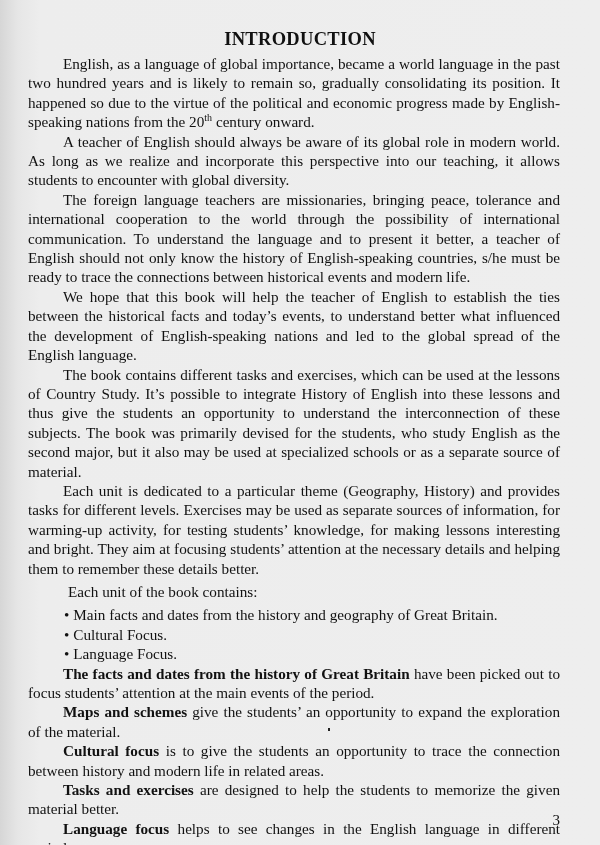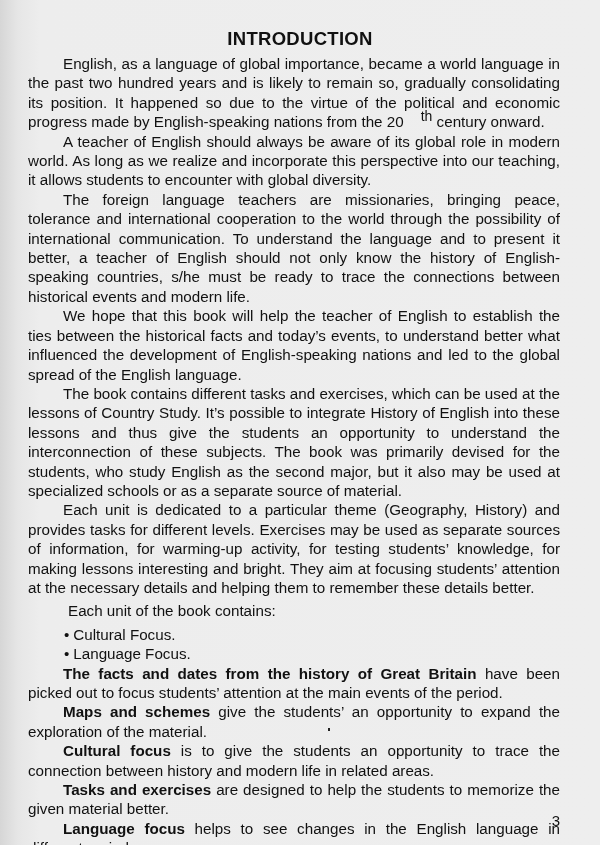--- a/index.html
+++ b/index.html
@@ -14,21 +14,21 @@
       position: relative;
     }
     .page {
       position: absolute;
       left: 0; top: 0;
       width: 600px;
       height: 845px;
       background: linear-gradient(to right, #d6d6d6 0px, #e6e6e6 18px, #ededed 40px, #eeeeee 100%);
       box-sizing: border-box;
       padding: 28px 40px 0 28px;
-      font-family: Liberation Sans, sans-serif;
+      font-family: Liberation Serif, serif;
       color: #111;
     }
     .title {
       text-align: center;
       font-weight: bold;
       font-size: 18.5px;
       letter-spacing: 0.3px;
       margin: 0 0 4px 12px;
       line-height: 22px;
     }
@@ -50,21 +50,21 @@
       padding-left: 36px;
     }
     .list li .bullet {
       margin-right: 4px;
     }
     .list-intro {
       margin: 4px;
       text-indent: 36px;
     }
     b { font-weight: bold; }
-    sup { font-size: 14px; line-height: 0; vertical-align: 6px; margin-left: 17px; }
+    sup { font-size: 10px; line-height: 0; vertical-align: 6px; }
     .page-number {
       position: absolute;
       right: 40px;
       top: 812px;
       font-size: 15px;
     }
     .stray-dot {
       position: absolute;
       left: 328px;
       top: 728px;
@@ -82,20 +82,21 @@
   <div class="body-text">
     <p class="para"><span>English, as a language of global importance, became a world language in the past two hundred years and is likely to remain so, gradually consolidating its position. It happened so due to the virtue of the political and economic progress made by English-speaking nations from the 20</span><sup>th</sup><span> century onward.</span></p>
     <p class="para">A teacher of English should always be aware of its global role in modern world. As long as we realize and incorporate this perspective into our teaching, it allows students to encounter with global diversity.</p>
     <p class="para">The foreign language teachers are missionaries, bringing peace, tolerance and international cooperation to the world through the possibility of international communication. To understand the language and to present it better, a teacher of English should not only know the history of English-speaking countries, s/he must be ready to trace the connections between historical events and modern life.</p>
     <p class="para">We hope that this book will help the teacher of English to establish the ties between the historical facts and today’s events, to understand better what influenced the development of English-speaking nations and led to the global spread of the English language.</p>
     <p class="para">The book contains different tasks and exercises, which can be used at the lessons of Country Study. It’s possible to integrate History of English into these lessons and thus give the students an opportunity to understand the interconnection of these subjects. The book was primarily devised for the students, who study English as the second major, but it also may be used at specialized schools or as a separate source of material.</p>
     <p class="para">Each unit is dedicated to a particular theme (Geography, History) and provides tasks for different levels. Exercises may be used as separate sources of information, for warming-up activity, for testing students’ knowledge, for making lessons interesting and bright. They aim at focusing students’ attention at the necessary details and helping them to remember these details better.</p>
 
     <p class="list-intro">Each unit of the book contains:</p>
     <ul class="list">
+      <li><span class="bullet">•</span><span>Main facts and dates from the history and geography of Great Britain.</span></li>
       <li><span class="bullet">•</span><span>Cultural Focus.</span></li>
       <li><span class="bullet">•</span><span>Language Focus.</span></li>
     </ul>
 
     <p class="para"><b>The facts and dates from the history of Great Britain</b><span> have been picked out to focus students’ attention at the main events of the period.</span></p>
     <p class="para"><b>Maps and schemes</b><span> give the students’ an opportunity to expand the exploration of the material.</span></p>
     <p class="para"><b>Cultural focus</b><span> is to give the students an opportunity to trace the connection between history and modern life in related areas.</span></p>
     <p class="para"><b>Tasks and exercises</b><span> are designed to help the students to memorize the given material better.</span></p>
     <p class="para"><b>Language focus</b><span> helps to see changes in the English language in different periods.</span></p>
   </div>

